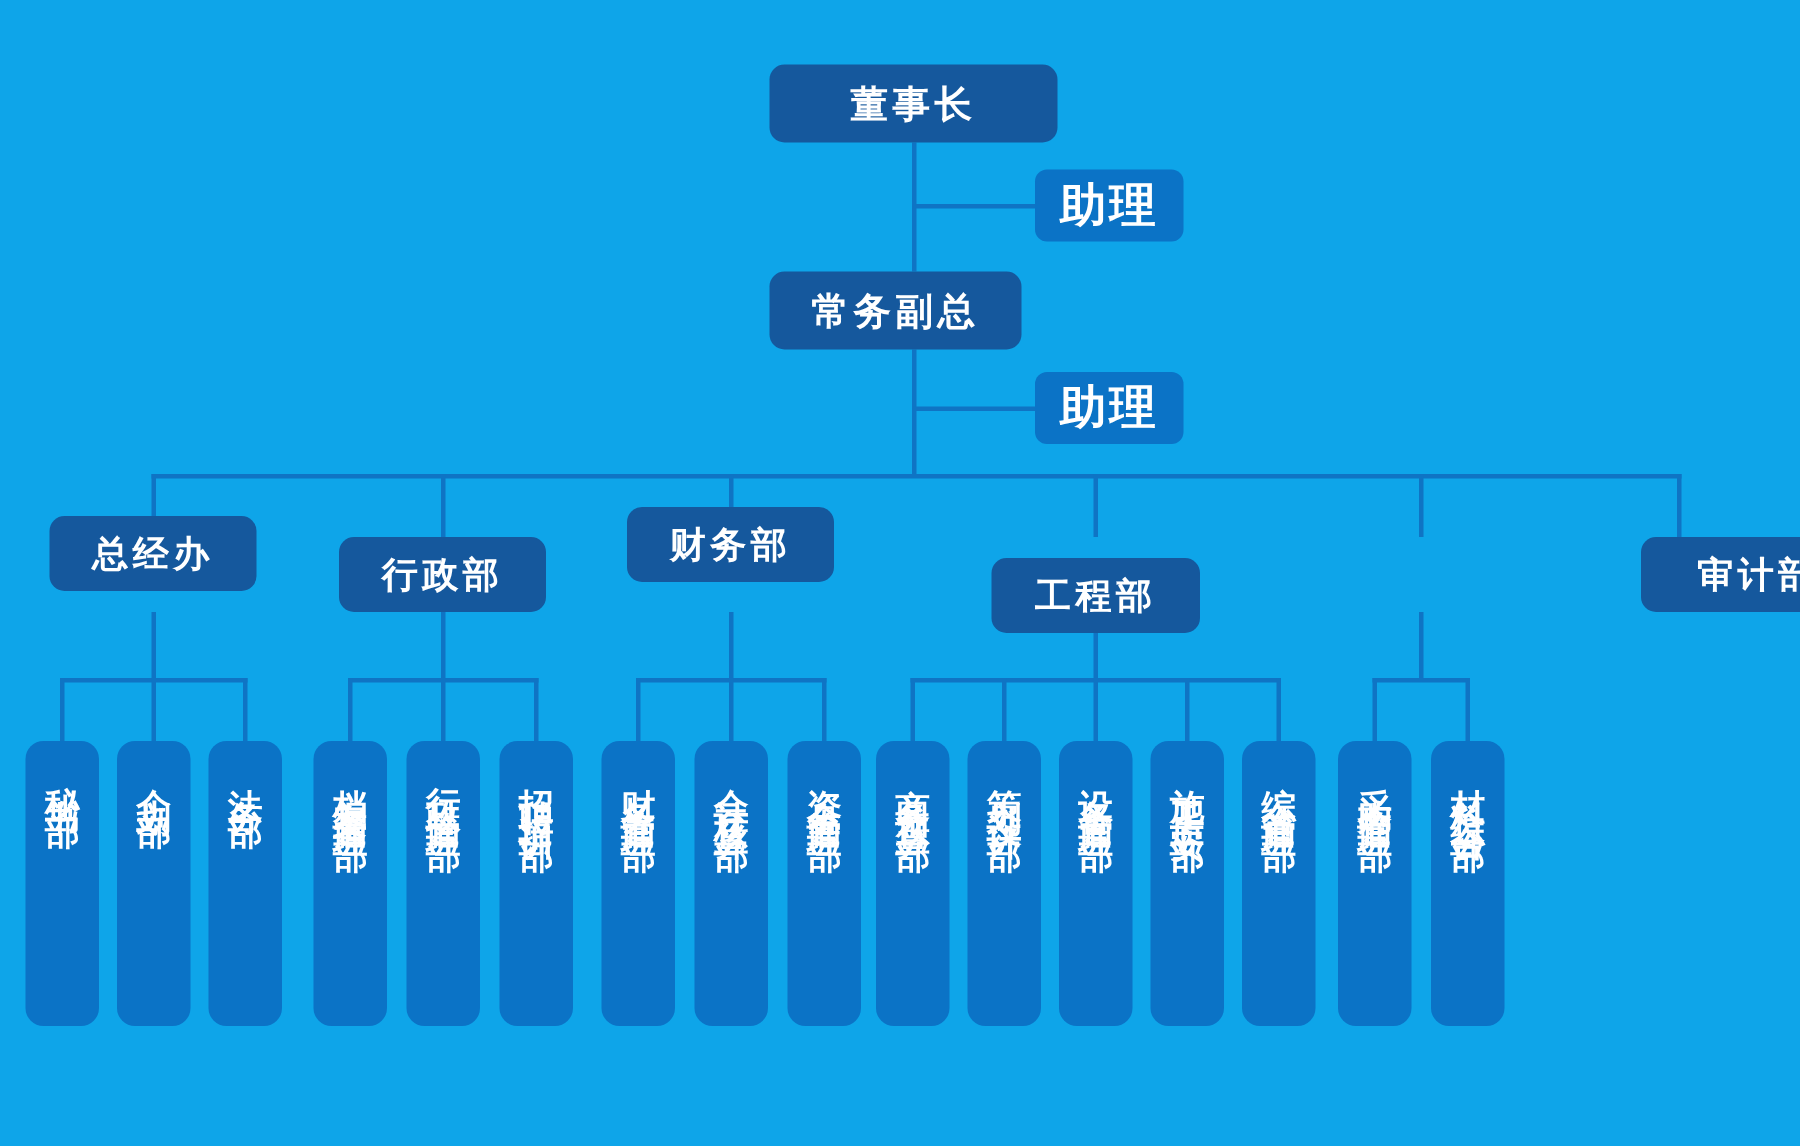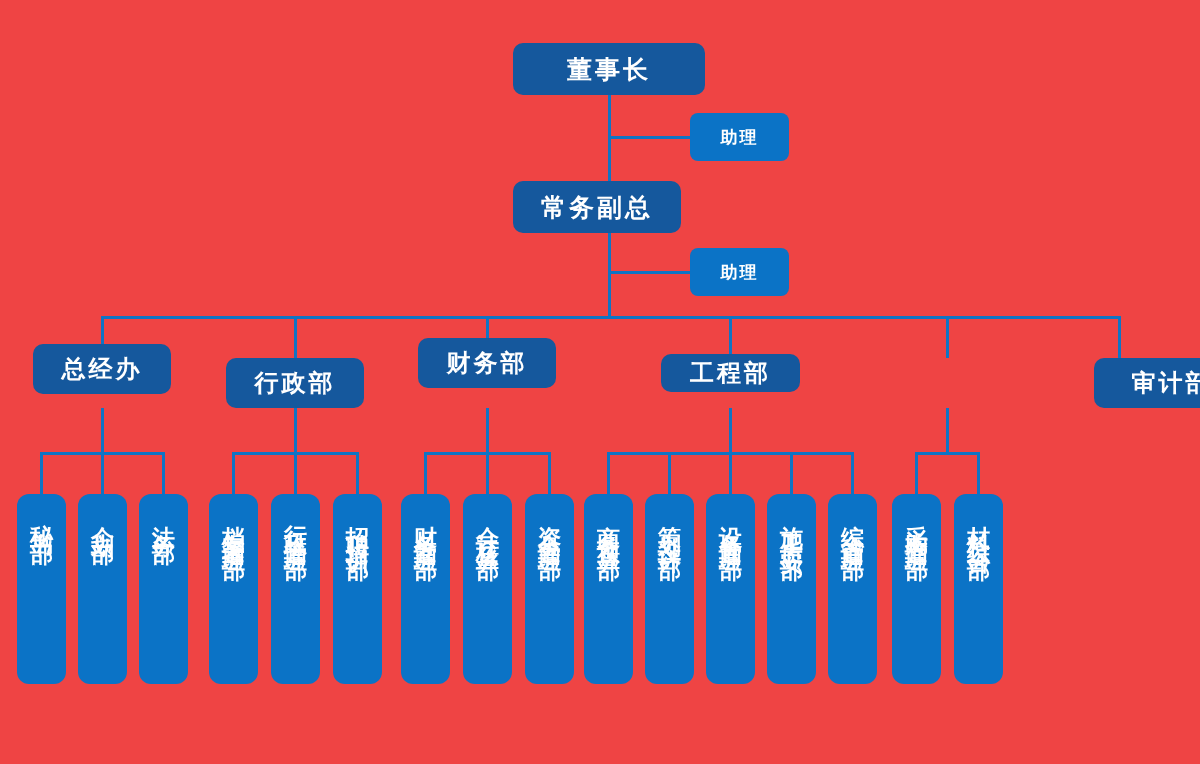--- a/index.html
+++ b/index.html
@@ -1,28 +1,28 @@
 <!DOCTYPE html>
 <html><head>
 <meta charset="utf-8">
 <title>Organization Chart</title>
 <style>
   html,body{margin:0;padding:0;background:#ffffff;}
   .canvas{
-    position:relative;width:1200px;height:764px;background:#ef4444;overflow:hidden;
+    position:relative;width:1200px;height:764px;background:#0ea5e9;overflow:hidden;
     font-family:"Liberation Sans","DejaVu Sans",sans-serif;
   }
   .node{
     position:absolute;display:flex;align-items:center;justify-content:center;
     color:#ffffff;box-sizing:border-box;text-align:center;
   }
   .dark{background:#15589D;}
   .light{background:#0B73C6;}
   .lvl1{border-radius:10px;font-size:25px;font-weight:600;letter-spacing:3px;}
-  .asst{border-radius:8px;font-size:17px;font-weight:600;letter-spacing:2px;}
+  .asst{border-radius:8px;font-size:31px;font-weight:600;letter-spacing:2px;}
   .lvl2{border-radius:10px;font-size:24px;font-weight:600;letter-spacing:3px;}
   .leaf{
     border-radius:12px;align-items:flex-start;justify-content:center;
     padding-top:13px;
   }
   .leaf span{
     writing-mode:vertical-rl;text-orientation:upright;
     font-size:23px;font-weight:600;letter-spacing:8px;line-height:1;color:#ffffff;
   }
   .ch{position:absolute;height:3px;background:#0F74C4;}
@@ -76,21 +76,21 @@
   <div class="cv" style="left:977px;top:452px;height:42px;"></div>
 
   <div class="node dark lvl1" style="left:513px;top:43px;width:192px;height:52px;">董事长</div>
   <div class="node light asst" style="left:690px;top:113px;width:99px;height:48px;">助理</div>
   <div class="node dark lvl1" style="left:513px;top:181px;width:168px;height:52px;">常务副总</div>
   <div class="node light asst" style="left:690px;top:248px;width:99px;height:48px;">助理</div>
 
   <div class="node dark lvl2" style="left:33px;top:344px;width:138px;height:50px;">总经办</div>
   <div class="node dark lvl2" style="left:226px;top:358px;width:138px;height:50px;">行政部</div>
   <div class="node dark lvl2" style="left:418px;top:338px;width:138px;height:50px;">财务部</div>
-  <div class="node dark lvl2" style="left:661px;top:354px;width:139px;height:38px;">工程部</div>
+  <div class="node dark lvl2" style="left:661px;top:372px;width:139px;height:50px;">工程部</div>
   <div class="node dark lvl2" style="left:1049px;top:358px;width:156px;height:50px;margin-left:45px;">审计部</div>
 
   <div class="node light leaf" style="left:17px;top:494px;width:49px;height:190px;">
       <span>秘书部</span>
     </div>
   <div class="node light leaf" style="left:78px;top:494px;width:49px;height:190px;">
       <span>企划部</span>
     </div>
   <div class="node light leaf" style="left:139px;top:494px;width:49px;height:190px;">
       <span>法务部</span>

